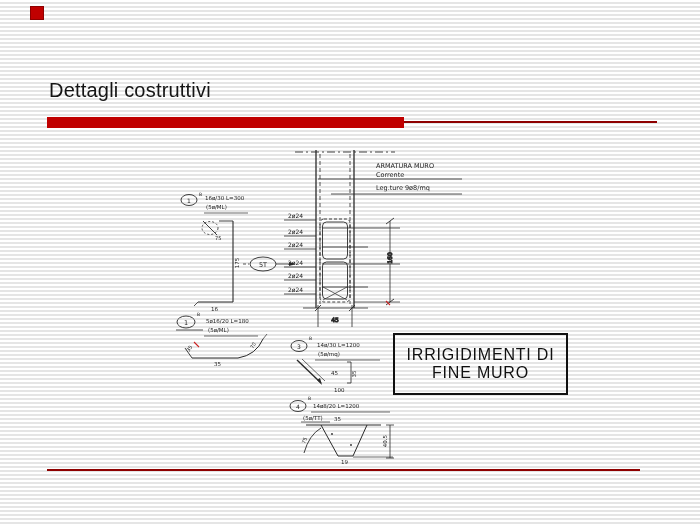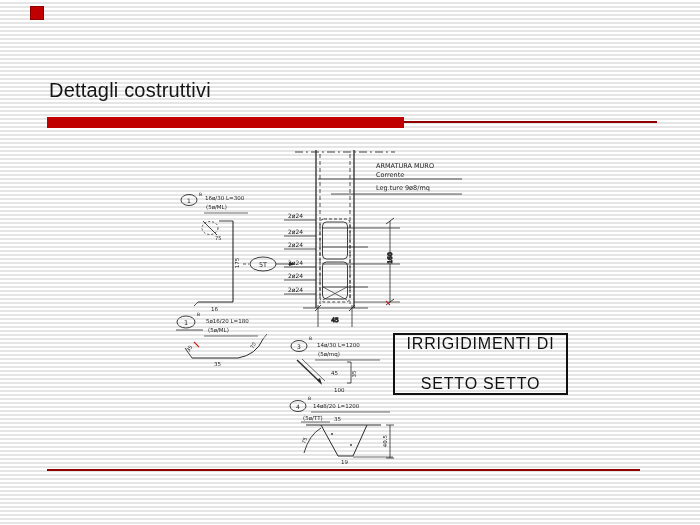--- a/index.html
+++ b/index.html
@@ -23,21 +23,21 @@
     position:absolute;left:404px;top:121px;width:253px;height:2px;background:#8e0000;
   }
   .footer-rule{
     position:absolute;left:47px;top:469px;width:593px;height:2px;background:#8e0000;
   }
   .drawing-svg{position:absolute;left:0;top:0;width:700px;height:525px;}
   .drawing-svg text{fill:#222;font-family:"DejaVu Sans",sans-serif;}
   .label-box{
     position:absolute;left:393px;top:333px;width:171px;height:58px;
     border:2px solid #111;display:flex;flex-direction:column;
-    align-items:center;justify-content:space-between;
+    align-items:center;justify-content:center;
     color:#111;font-size:16px;letter-spacing:0.8px;text-align:center;
   }
 </style>
 </head>
 <body>
 
 <div class="accent-square"></div>
 
 <div class="slide-title">Dettagli costruttivi</div>
 <div class="title-bar"></div>
@@ -184,14 +184,14 @@
     <circle cx="332" cy="434" r="0.9" fill="#2a2a2a" stroke="none"></circle>
     <circle cx="351" cy="445" r="0.9" fill="#2a2a2a" stroke="none"></circle>
     <path d="M390,425 V458 M386,425 H394 M386,458 H394" stroke-width="0.8"></path>
     <text x="387" y="441" font-size="5.5" transform="rotate(-90 387 441)" text-anchor="middle" stroke="none">40.5</text>
     <text x="341" y="464" font-size="5.5" stroke="none">19</text>
   </g>
 </svg>
 
 <div class="label-box">
   <span>IRRIGIDIMENTI DI</span>
-  <span>SETTO SETTO</span>
+  <span>FINE MURO</span>
 </div>
 
 </body></html>

